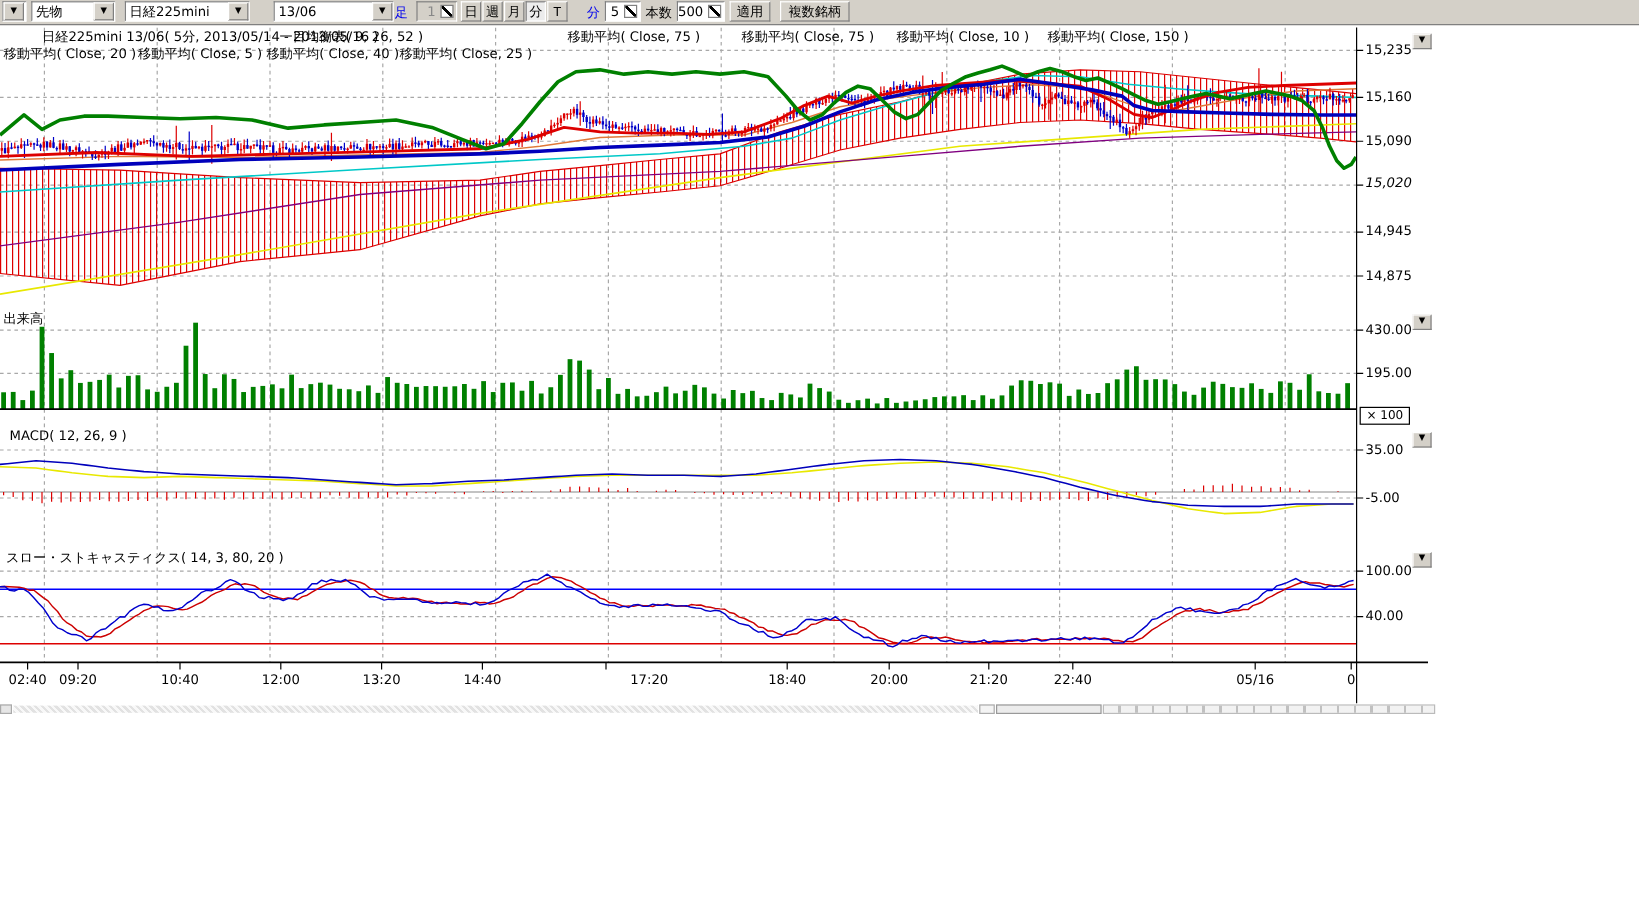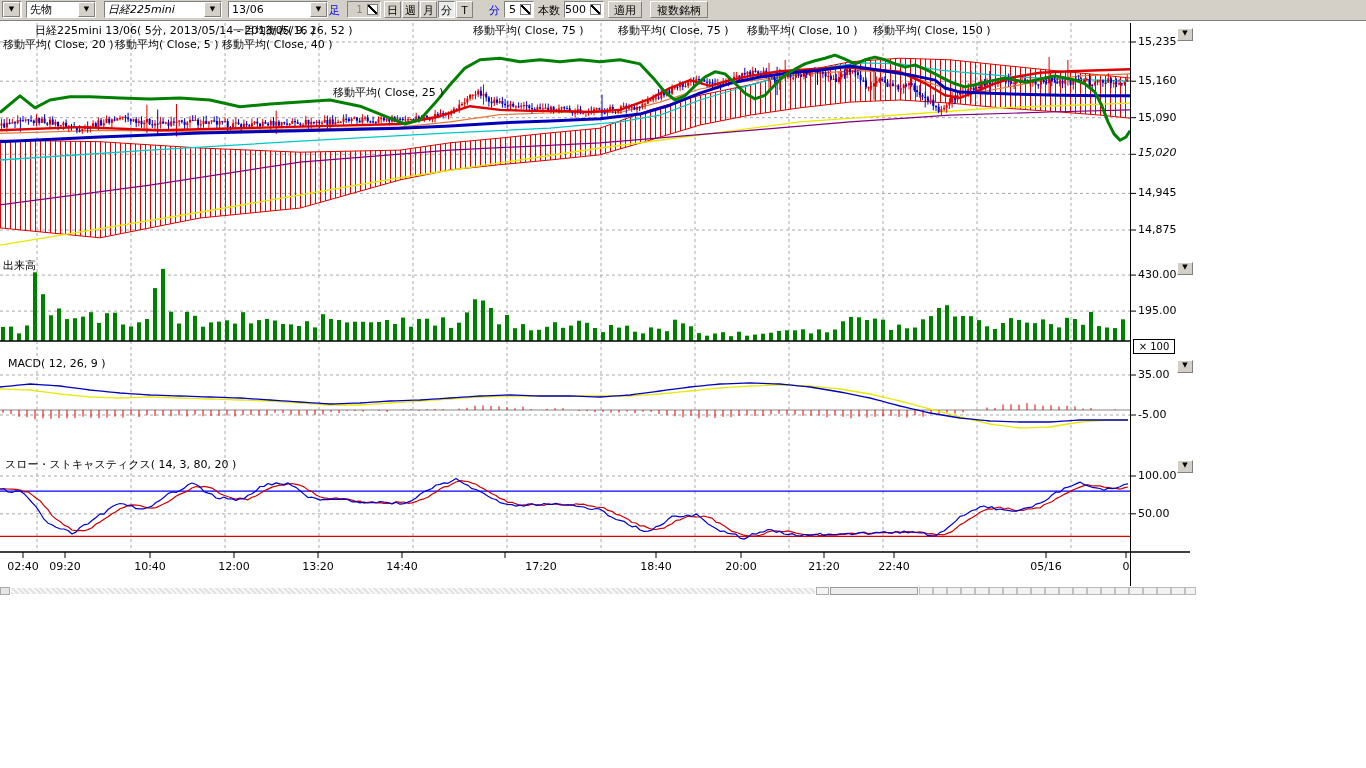--- a/index.html
+++ b/index.html
@@ -47,21 +47,21 @@
 <body>
 
 <div class="toolbar">
   <div class="tb combo" style="left:2px;width:20px;">
     <span class="cbtn">▼</span>
   </div>
   <div class="tb combo" style="left:26px;width:70px;">
     <span class="ctext">先物</span>
     <span class="cbtn">▼</span>
   </div>
-  <div class="tb combo" style="left:104px;width:118px;font-style:italic;">
+  <div class="tb combo" style="left:104px;width:104px;">
     <span class="ctext">日経225mini</span>
     <span class="cbtn">▼</span>
   </div>
   <div class="tb combo" style="left:228px;width:100px;">
     <span class="ctext">13/06</span>
     <span class="cbtn">▼</span>
   </div>
   <div class="tb blue-label" style="left:329px;">足</div>
   <div class="tb spin dis" style="left:347px;width:34px;">
     <span class="val">1</span>
@@ -1283,21 +1283,21 @@
     <div class="ov" style="left: 233px; top: 23px;">一目均衡表( 9, 26, 52 )</div>
     <div class="ov" style="left: 473px; top: 23px;">移動平均( Close, 75 )</div>
     <div class="ov" style="left: 618px; top: 23px;">移動平均( Close, 75 )</div>
     <div class="ov" style="left: 747px; top: 23px;">移動平均( Close, 10 )</div>
     <div class="ov" style="left: 873px; top: 23px;">移動平均( Close, 150 )</div>
   </div>
 <div id="ind2">
     <div class="ov" style="left: 3px; top: 37px;">移動平均( Close, 20 )</div>
     <div class="ov" style="left: 115px; top: 37px;">移動平均( Close, 5 )</div>
     <div class="ov" style="left: 222px; top: 37px;">移動平均( Close, 40 )</div>
-    <div class="ov" style="left: 333px; top: 37px; margin-top: 48px;">移動平均( Close, 25 )</div>
+    <div class="ov" style="left: 333px; top: 37px;">移動平均( Close, 25 )</div>
   </div>
 
 <div class="ov" style="left:3px;top:258px;">出来高</div>
 <div class="ov" style="left:8px;top:357px;">MACD( 12, 26, 9 )</div>
 <div class="ov" style="left:5px;top:457px;">スロー・ストキャスティクス( 14, 3, 80, 20 )</div>
 
 <div class="mult">× 100</div>
 
 <div class="axarrow" style="top:28px;"><span>▼</span></div>
 <div class="axarrow" style="top:262px;"><span>▼</span></div>
@@ -1309,21 +1309,21 @@
     <div class="ylab" style="top: 74.165px;">15,160</div>
     <div class="ylab" style="top: 110.719px;">15,090</div>
     <div class="ylab" style="top: 146px; font-style: italic;">15,020</div>
     <div class="ylab" style="top: 186.438px;">14,945</div>
     <div class="ylab" style="top: 222.992px;">14,875</div>
     <div class="ylab" style="top: 268.124px;">430.00</div>
     <div class="ylab" style="top: 304.126px;">195.00</div>
     <div class="ylab" style="top: 368px;">35.00</div>
     <div class="ylab" style="top: 408px;">-5.00</div>
     <div class="ylab" style="top: 469px;">100.00</div>
-    <div class="ylab" style="top: 506.75px;">50.00</div>
+    <div class="ylab" style="top: 506.75px;">40.00</div>
   </div>
 <div id="tlabs">
     <div class="tlab" style="left: 23px; transform: translateX(-50%);">02:40</div>
     <div class="tlab" style="left: 65px; transform: translateX(-50%);">09:20</div>
     <div class="tlab" style="left: 150px; transform: translateX(-50%);">10:40</div>
     <div class="tlab" style="left: 234px; transform: translateX(-50%);">12:00</div>
     <div class="tlab" style="left: 318px; transform: translateX(-50%);">13:20</div>
     <div class="tlab" style="left: 402px; transform: translateX(-50%);">14:40</div>
     <div class="tlab" style="left: 505px; transform: translateX(-50%); margin-left: 36px;">17:20</div>
     <div class="tlab" style="left: 656px; transform: translateX(-50%);">18:40</div>

